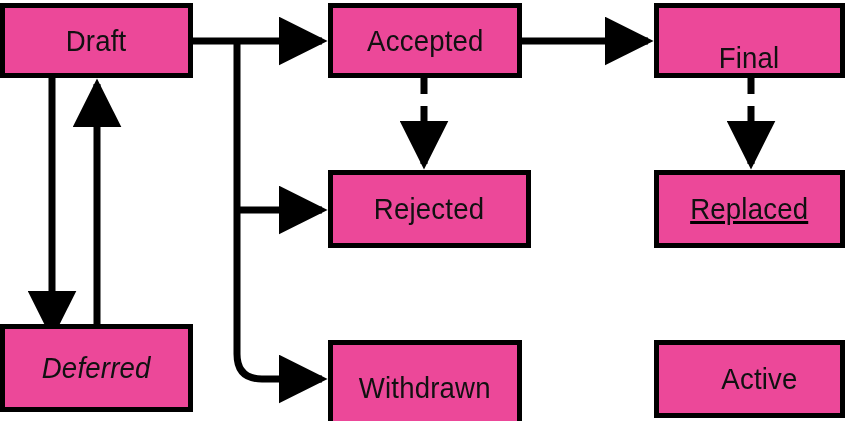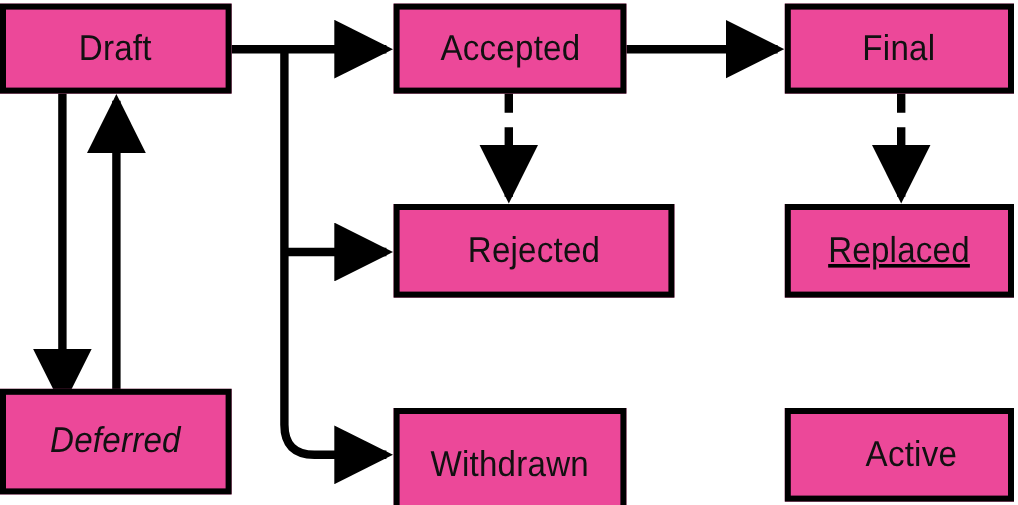--- a/index.html
+++ b/index.html
@@ -75,25 +75,25 @@
   </svg>
 
   <div class="state-node" style="left:0px; top:3px; width:193px; height:75px;">
     <span class="state-label">Draft</span>
   </div>
 
   <div class="state-node" style="left:328px; top:3px; width:194px; height:75px;">
     <span class="state-label">Accepted</span>
   </div>
 
-  <div class="state-node" style="left:654px; top:3px; width:191px; height:75px;">
+  <div class="state-node" style="left:654px; top:3px; width:191px; height:75px;align-items:flex-end;">
     <span class="state-label">Final</span>
   </div>
 
-  <div class="state-node" style="left:328px; top:170px; width:234px; height:78px;">
+  <div class="state-node" style="left:328px; top:170px; width:203px; height:78px;">
     <span class="state-label">Rejected</span>
   </div>
 
   <div class="state-node" style="left:654px; top:170px; width:191px; height:78px;text-decoration:underline;">
     <span class="state-label">Replaced</span>
   </div>
 
   <div class="state-node" style="left:0px; top:324px; width:193px; height:88px;font-style:italic;">
     <span class="state-label">Deferred</span>
   </div>

